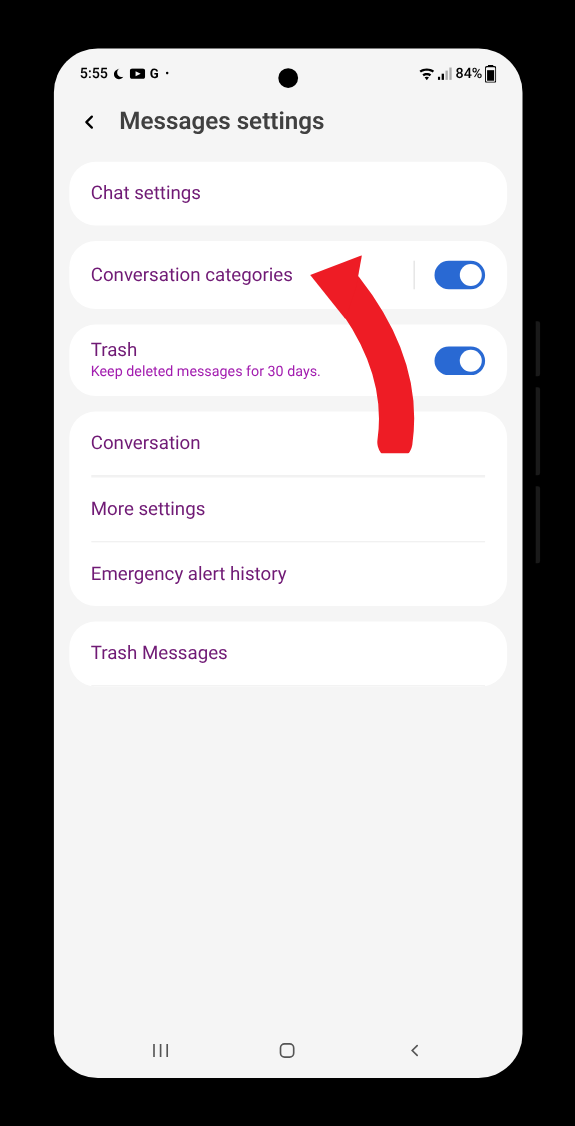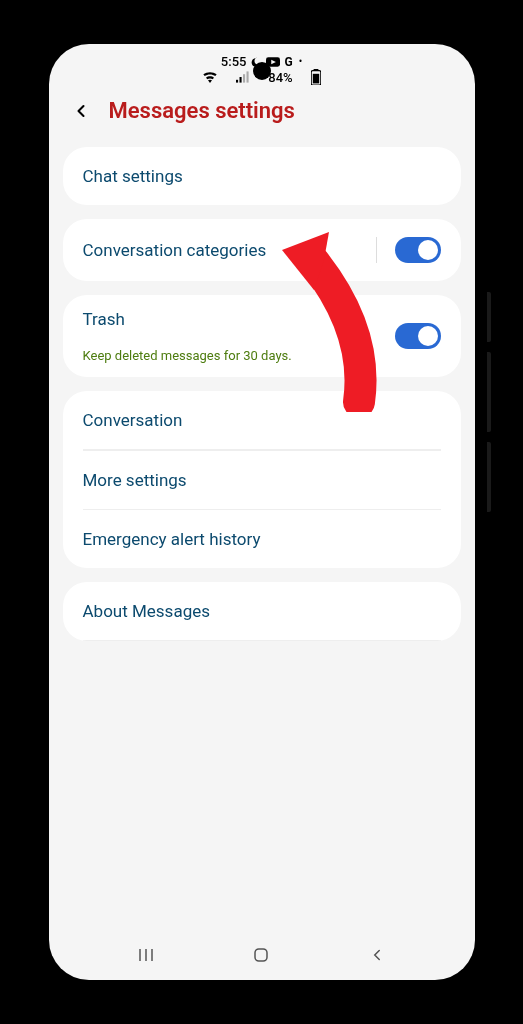--- a/index.html
+++ b/index.html
@@ -58,31 +58,30 @@
     .status-bar {
       height: 36px;
       display: flex;
       justify-content: space-between;
       align-items: center;
       padding: 0 24px;
       padding-top: 10px;
       font-size: 13px;
       font-weight: 500;
       color: #000;
-      flex-direction: column;
     }
     .status-left {
       display: flex;
       align-items: center;
       gap: 4px;
     }
     .status-right {
       display: flex;
       align-items: center;
-      gap: 18px;
+      gap: 2px;
     }
     .status-icon {
       display: inline-flex;
       align-items: center;
     }
     
     .header {
       display: flex;
       align-items: center;
       padding: 18px 20px 24px 20px;
@@ -91,21 +90,21 @@
     .back-btn {
       width: 24px;
       height: 24px;
       display: flex;
       align-items: center;
       justify-content: center;
     }
     .header-title {
       font-size: 22px;
       font-weight: 600;
-      color: #b91c1c;
+      color: #404040;
     }
     
     .content {
       padding: 0 14px;
     }
     
     .card {
       background: #fff;
       border-radius: 24px;
       margin-bottom: 14px;
@@ -120,26 +119,26 @@
       min-height: 58px;
     }
     .setting-item.with-sub {
       padding: 14px 20px;
     }
     .setting-text {
       flex: 1;
     }
     .setting-label {
       font-size: 17px;
-      color: #0c4a6e;
+      color: #701a75;
     }
     .setting-sublabel {
       font-size: 13px;
-      color: #4d7c0f;
-      margin-top: 19px;
+      color: #a21caf;
+      margin-top: 2px;
     }
     
     .divider {
       height: 1px;
       background: #eee;
       margin: 0 20px;
     }
     
     .toggle-wrap {
       display: flex;
@@ -312,21 +311,21 @@
         <div class="setting-item">
           <div class="setting-text">
             <div class="setting-label">Emergency alert history</div>
           </div>
         </div>
       </div>
 
       <div class="card">
         <div class="setting-item">
           <div class="setting-text">
-            <div class="setting-label">About Messages</div>
+            <div class="setting-label">Trash Messages</div>
           </div>
         </div>
         <div class="divider"></div>
       </div>
 
     </div>
 
     <div class="arrow-annotation">
       <svg width="120" height="180" viewBox="0 0 120 180">
         <path d="M 85 170 Q 95 100 40 30" stroke="#ee1c25" stroke-width="32" fill="none" stroke-linecap="round"></path>

